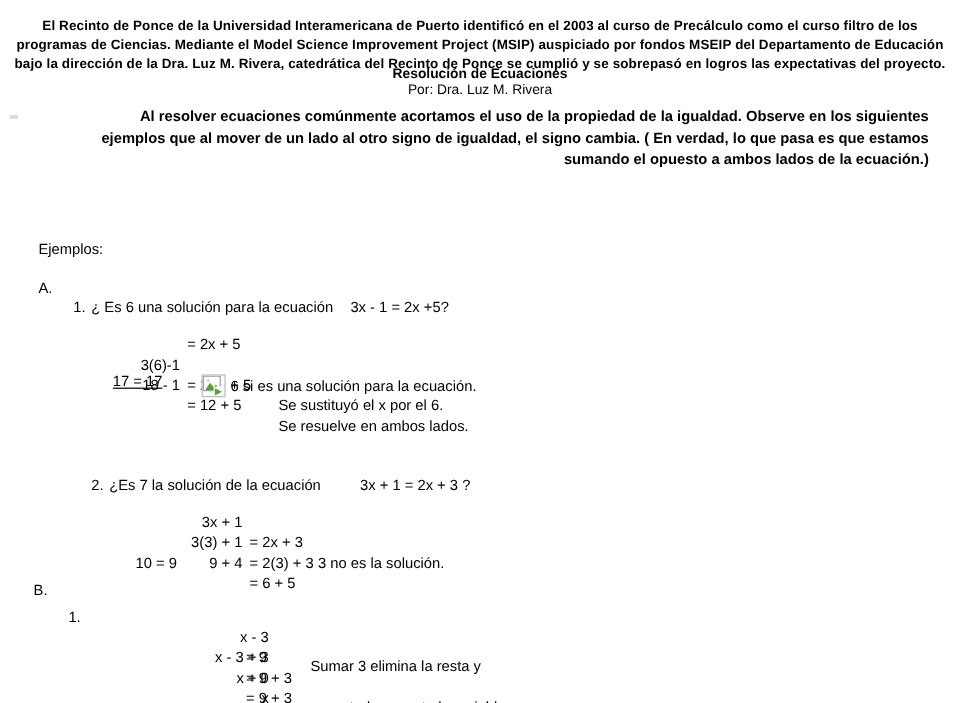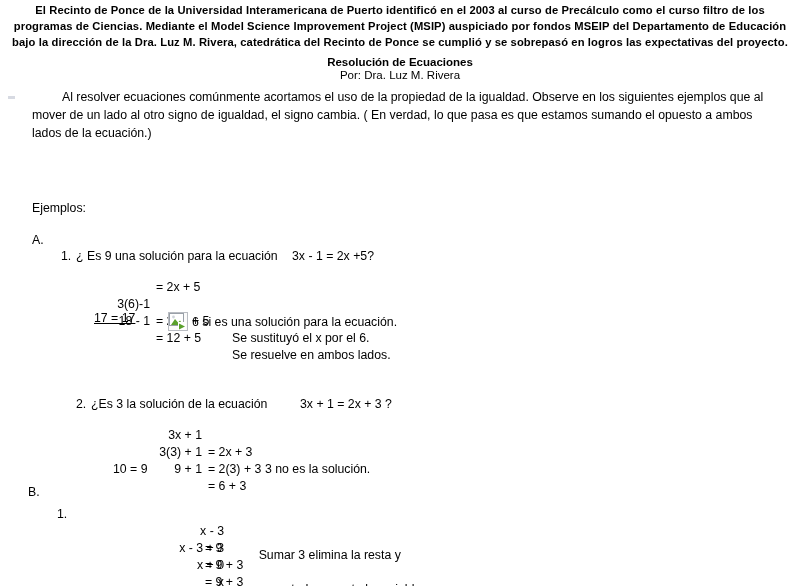--- a/index.html
+++ b/index.html
@@ -34,21 +34,21 @@
     font-size: 11.2px;
     line-height: 16px;
     text-align: center;
     padding: 2px 6px 0 6px;
     box-sizing: border-box;
     letter-spacing: 0.01em;
   }
   .intro p {
     margin: 0;
   }
-  .intro .line1 { text-indent: 0; }
+  .intro .line1 { text-indent: 0; margin-top: 12px; }
 
   
   .doc-title {
     position: absolute;
     left: 0;
     top: 55px;
     width: 800px;
     text-align: center;
     font-weight: bold;
     font-size: 11.5px;
@@ -76,21 +76,22 @@
   }
 
   
   .body-para {
     position: absolute;
     left: 32px;
     top: 88px;
     width: 742px;
     font-size: 12.3px;
     line-height: 18px;
-    text-align: left;
+    text-align: right;
+    font-weight: bold;
   }
   .body-para .indent { display: inline-block; width: 30px; }
 
   
   .ejemplos-label {
     position: absolute;
     left: 32px;
     top: 200px;
     font-size: 12.3px;
     line-height: 16px;
@@ -242,21 +243,21 @@
     <span class="indent"></span><span>Al resolver ecuaciones comúnmente acortamos el uso de la propiedad de la igualdad.  Observe en los siguientes ejemplos que al</span>
     <span>mover de un lado al otro signo de igualdad, el signo cambia. ( En verdad, lo que pasa es que estamos sumando el opuesto a ambos</span>
     <span>lados de la ecuación.)</span>
   </div>
 
   <div class="ejemplos-label">Ejemplos:</div>
 
   <div class="sec-letter sec-a">A.</div>
 
   <div class="item-num num-a1">1.</div>
-  <div class="qline q-a1">¿ Es 9 una solución para la ecuación</div>
+  <div class="qline q-a1">¿ Es 6 una solución para la ecuación</div>
   <div class="qline q-a1-eq">3x - 1 = 2x +5?</div>
 
   <div class="eqblock block-a1">
     <div class="eqrow">
       <span class="eq-rhs">= 2x + 5</span>
       <span class="eq-note"></span>
     </div>
     <div class="eqrow">
       <span class="eq-lhs">3(6)-1</span>
       <span class="eq-rhs">= 2(6) + 5</span>
@@ -277,35 +278,35 @@
         <polygon points="2,12 6,6 9,9.5 11,7.5 14,12" fill="#5aa02c"></polygon>
         <circle cx="4.5" cy="4" r="1.4" fill="#cfd4da"></circle>
         <polygon points="9,9 17,9 17,17 9,17" fill="#ffffff"></polygon>
         <polygon points="10,10.5 16,13.5 10,16.5" fill="#5aa02c"></polygon>
       </svg>
     </span>
     <span class="res-text">6 si es una solución para la ecuación.</span>
   </div>
 
   <div class="item-num num-a2">2.</div>
-  <div class="qline q-a2">¿Es 3 la solución de la ecuación</div>
+  <div class="qline q-a2">¿Es 7 la solución de la ecuación</div>
   <div class="qline q-a2-eq">3x + 1 = 2x + 3 ?</div>
 
   <div class="eqblock block-a2">
     <div class="eqrow">
       <span class="eq-lhs">3x + 1</span>
       <span class="eq-rhs">= 2x + 3</span>
     </div>
     <div class="eqrow">
       <span class="eq-lhs">3(3) + 1</span>
       <span class="eq-rhs">= 2(3) + 3</span>
     </div>
     <div class="eqrow">
-      <span class="eq-lhs">9 + 1</span>
-      <span class="eq-rhs">= 6 + 3</span>
+      <span class="eq-lhs">9 + 4</span>
+      <span class="eq-rhs">= 6 + 5</span>
     </div>
   </div>
 
   <div class="result-a2">
     <span class="res-eq">10 = 9</span>
     <span class="res-text">3 no es la solución.</span>
   </div>
 
   <div class="sec-letter sec-b">B.</div>
   <div class="item-num num-b1">1.</div>

